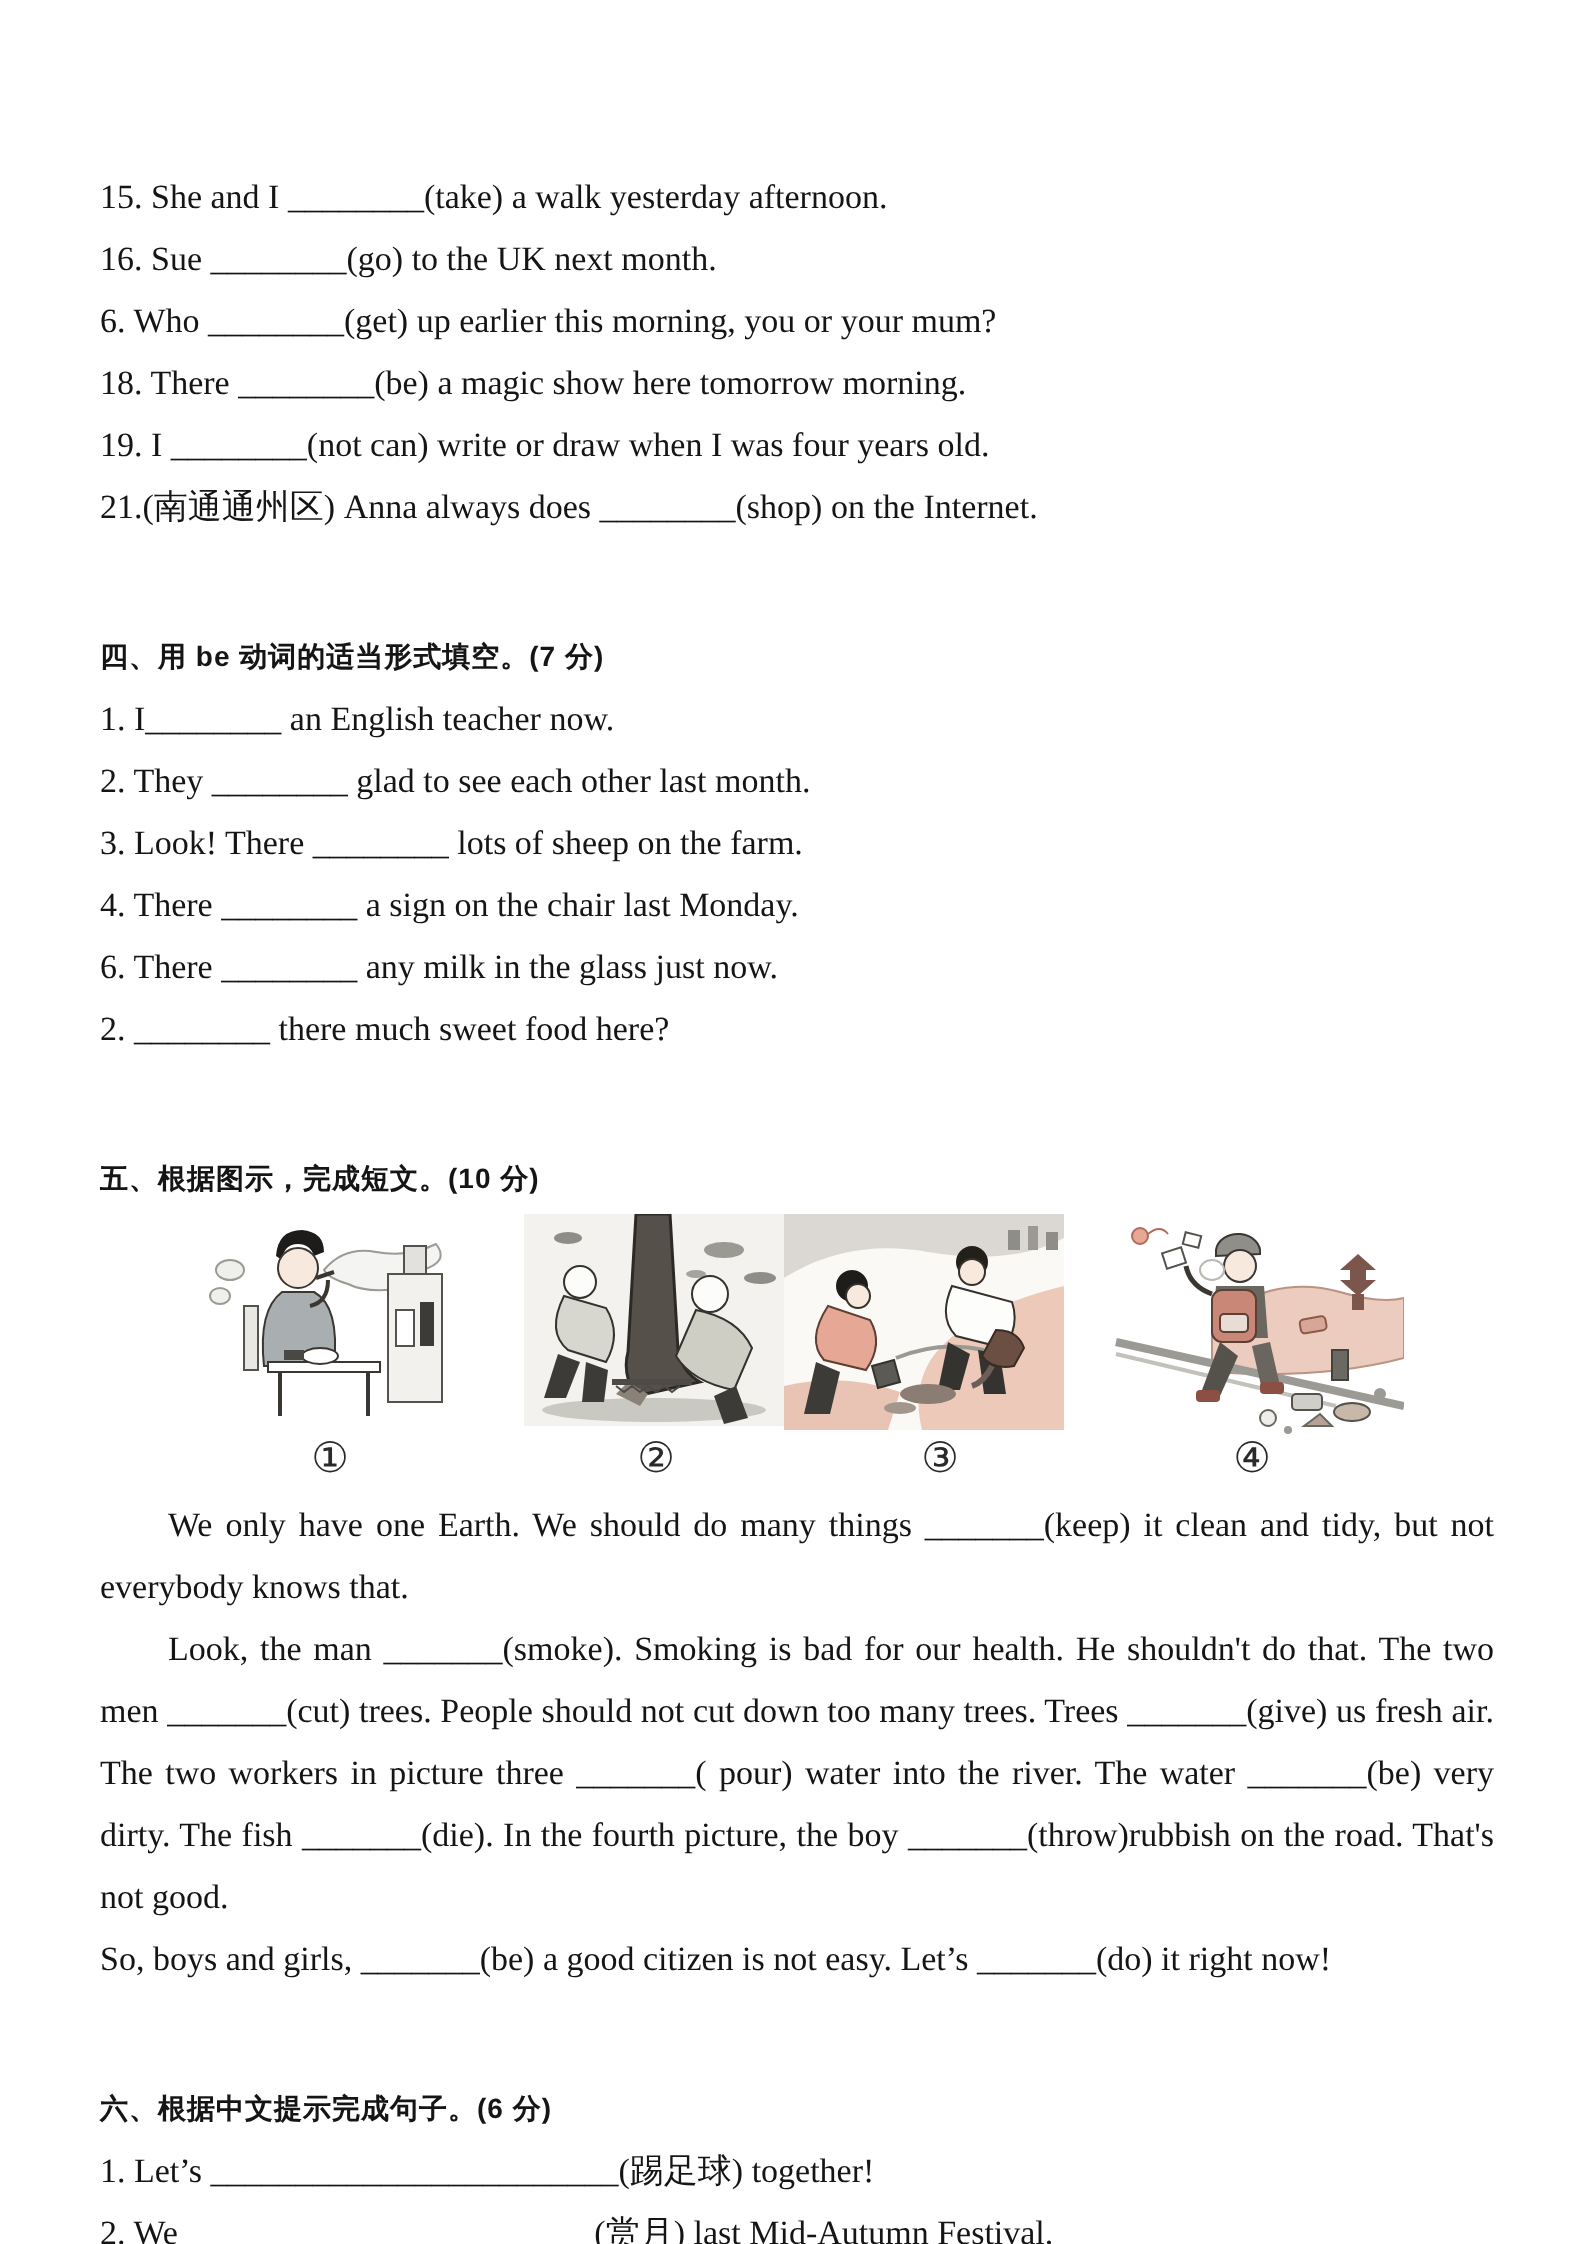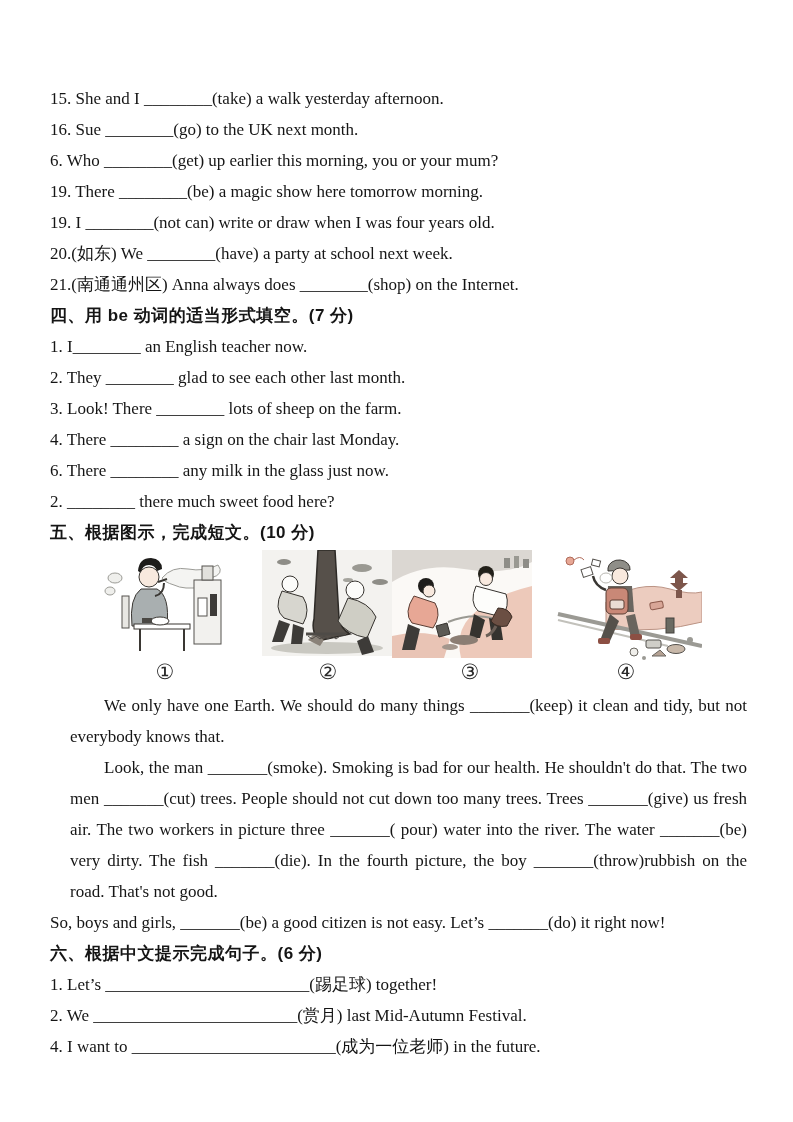--- a/index.html
+++ b/index.html
@@ -14,25 +14,26 @@
   }
   .content {
     padding: 83px 46px 0 50px;
     font-size: 17px;
     line-height: 31px;
   }
   .q-line { white-space: nowrap; }
   .sec-head {
     font-family: "Liberation Sans", "DejaVu Sans", sans-serif;
     font-weight: bold;
-    font-size: 17px;
+    font-size: 14px;
     letter-spacing: 0.5px;
+    margin-top: 44px;
   }
   .para { margin: 0; text-align: justify; }
-  .para.indent { text-indent: 34px; margin-left: 20px; }
+  .para.indent { text-indent: 34px; }
   .picture-strip { position: relative; height: 142px; }
   .pic { position: absolute; margin: 0; padding: 0; }
   .pic svg { display: block; }
   .pic-label {
     position: absolute;
     top: 110px;
     transform: translateX(-50%);
     font-size: 21px;
     line-height: 28px;
     color: #2a2a2a;
@@ -40,23 +41,22 @@
 </style>
 </head>
 <body>
 
 <div class="page">
   <div class="content">
 
     <div class="q-line">15. She and I ________(take) a walk yesterday afternoon.</div>
     <div class="q-line">16. Sue ________(go) to the UK next month.</div>
     <div class="q-line">6. Who ________(get) up earlier this morning, you or your mum?</div>
-    <div class="q-line">19. There ________(be) a magic show here tomorrow morning.</div>
+    <div class="q-line">18. There ________(be) a magic show here tomorrow morning.</div>
     <div class="q-line">19. I ________(not can) write or draw when I was four years old.</div>
-    <div class="q-line">20.(如东) We ________(have) a party at school next week.</div>
     <div class="q-line">21.(南通通州区) Anna always does ________(shop) on the Internet.</div>
 
     <div class="sec-head">四、用 be 动词的适当形式填空。(7 分)</div>
     <div class="q-line">1. I________ an English teacher now.</div>
     <div class="q-line">2. They ________ glad to see each other last month.</div>
     <div class="q-line">3. Look! There ________ lots of sheep on the farm.</div>
     <div class="q-line">4. There ________ a sign on the chair last Monday.</div>
     <div class="q-line">6. There ________ any milk in the glass just now.</div>
     <div class="q-line">2. ________ there much sweet food here?</div>
 

